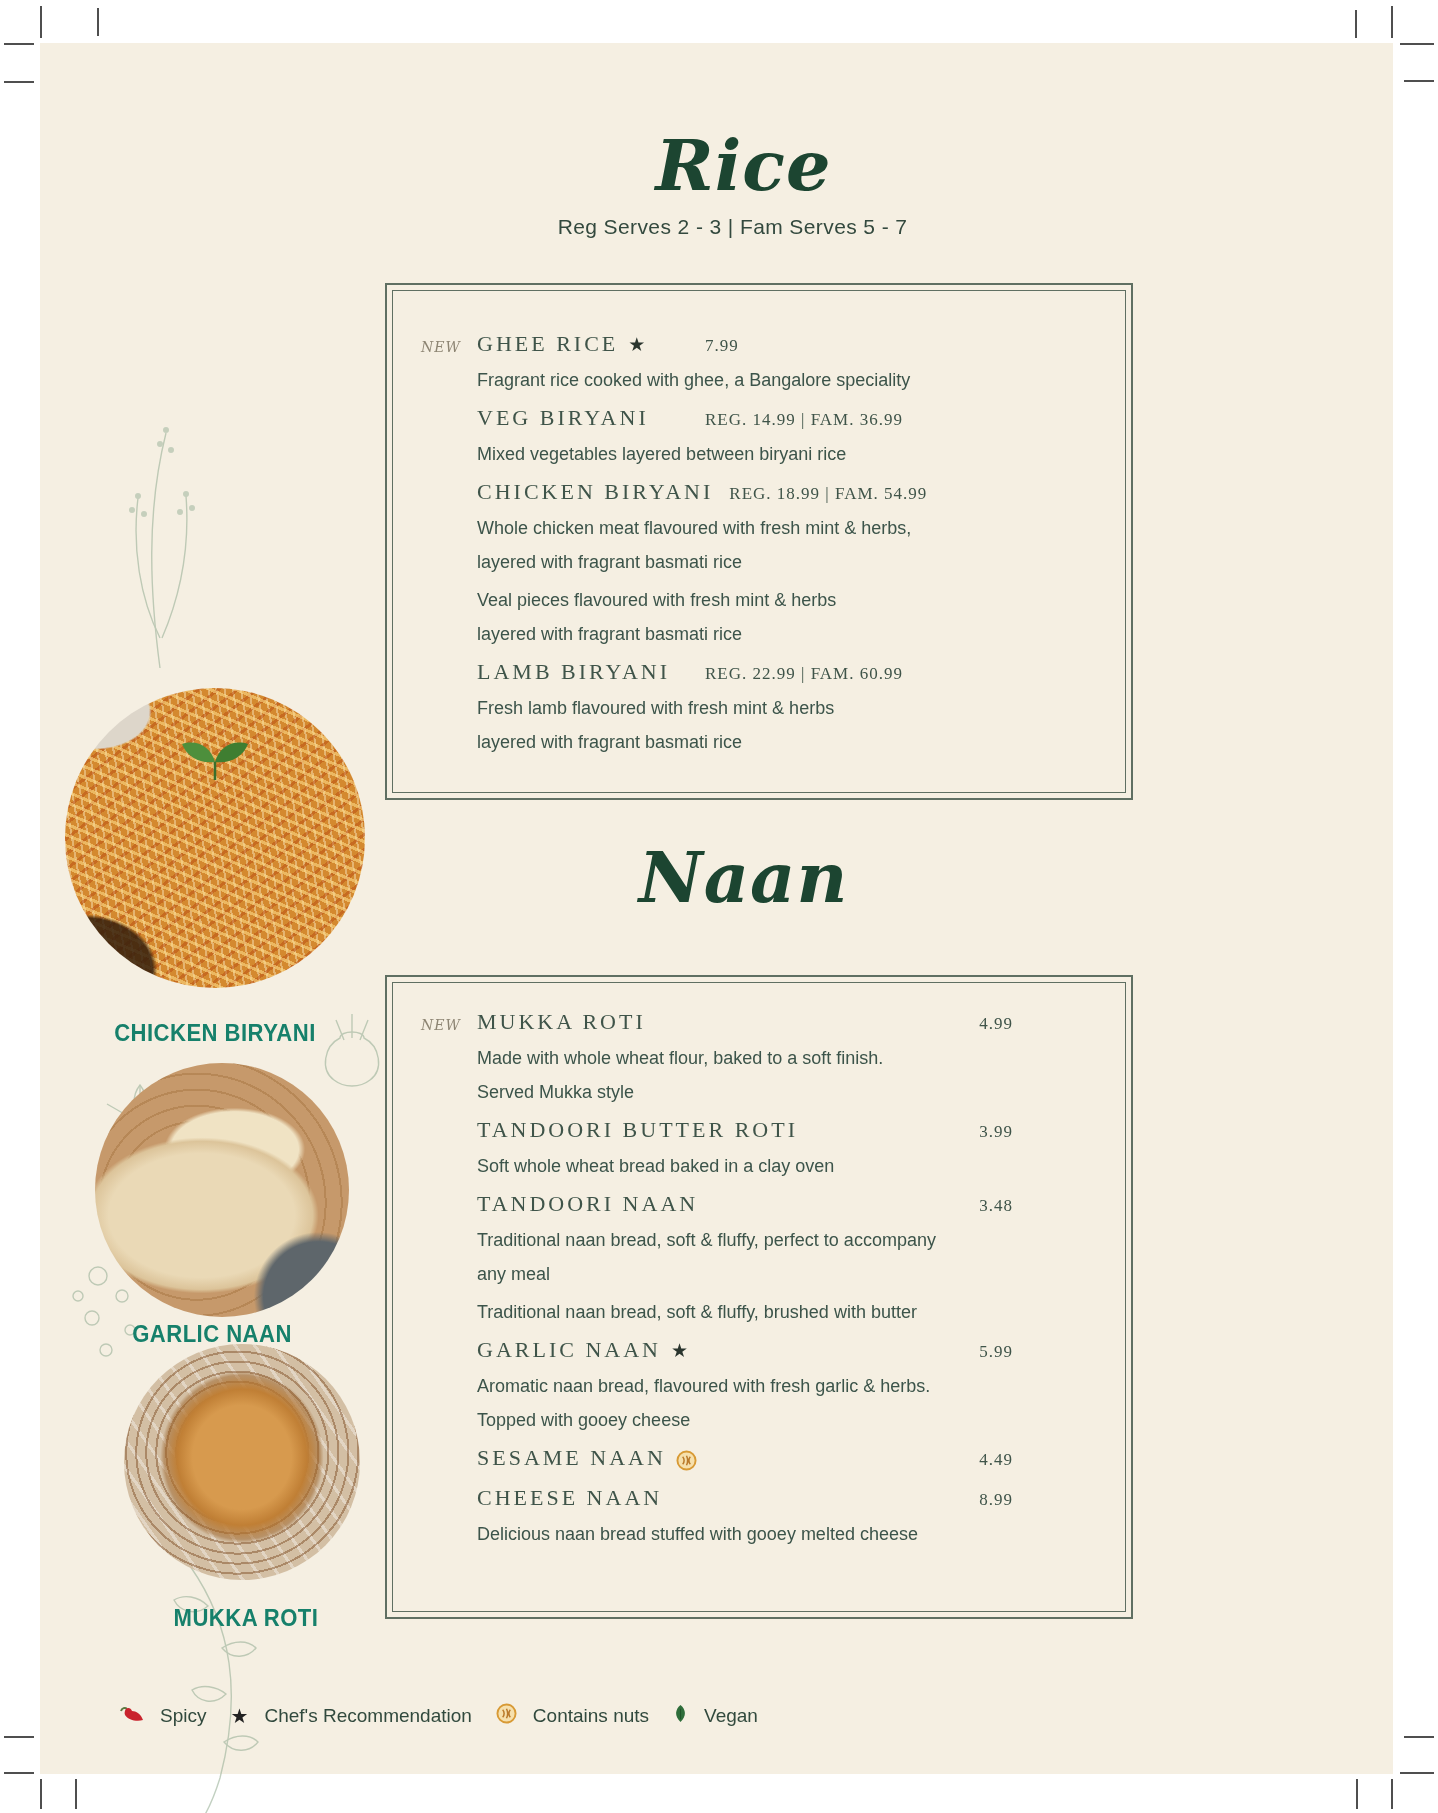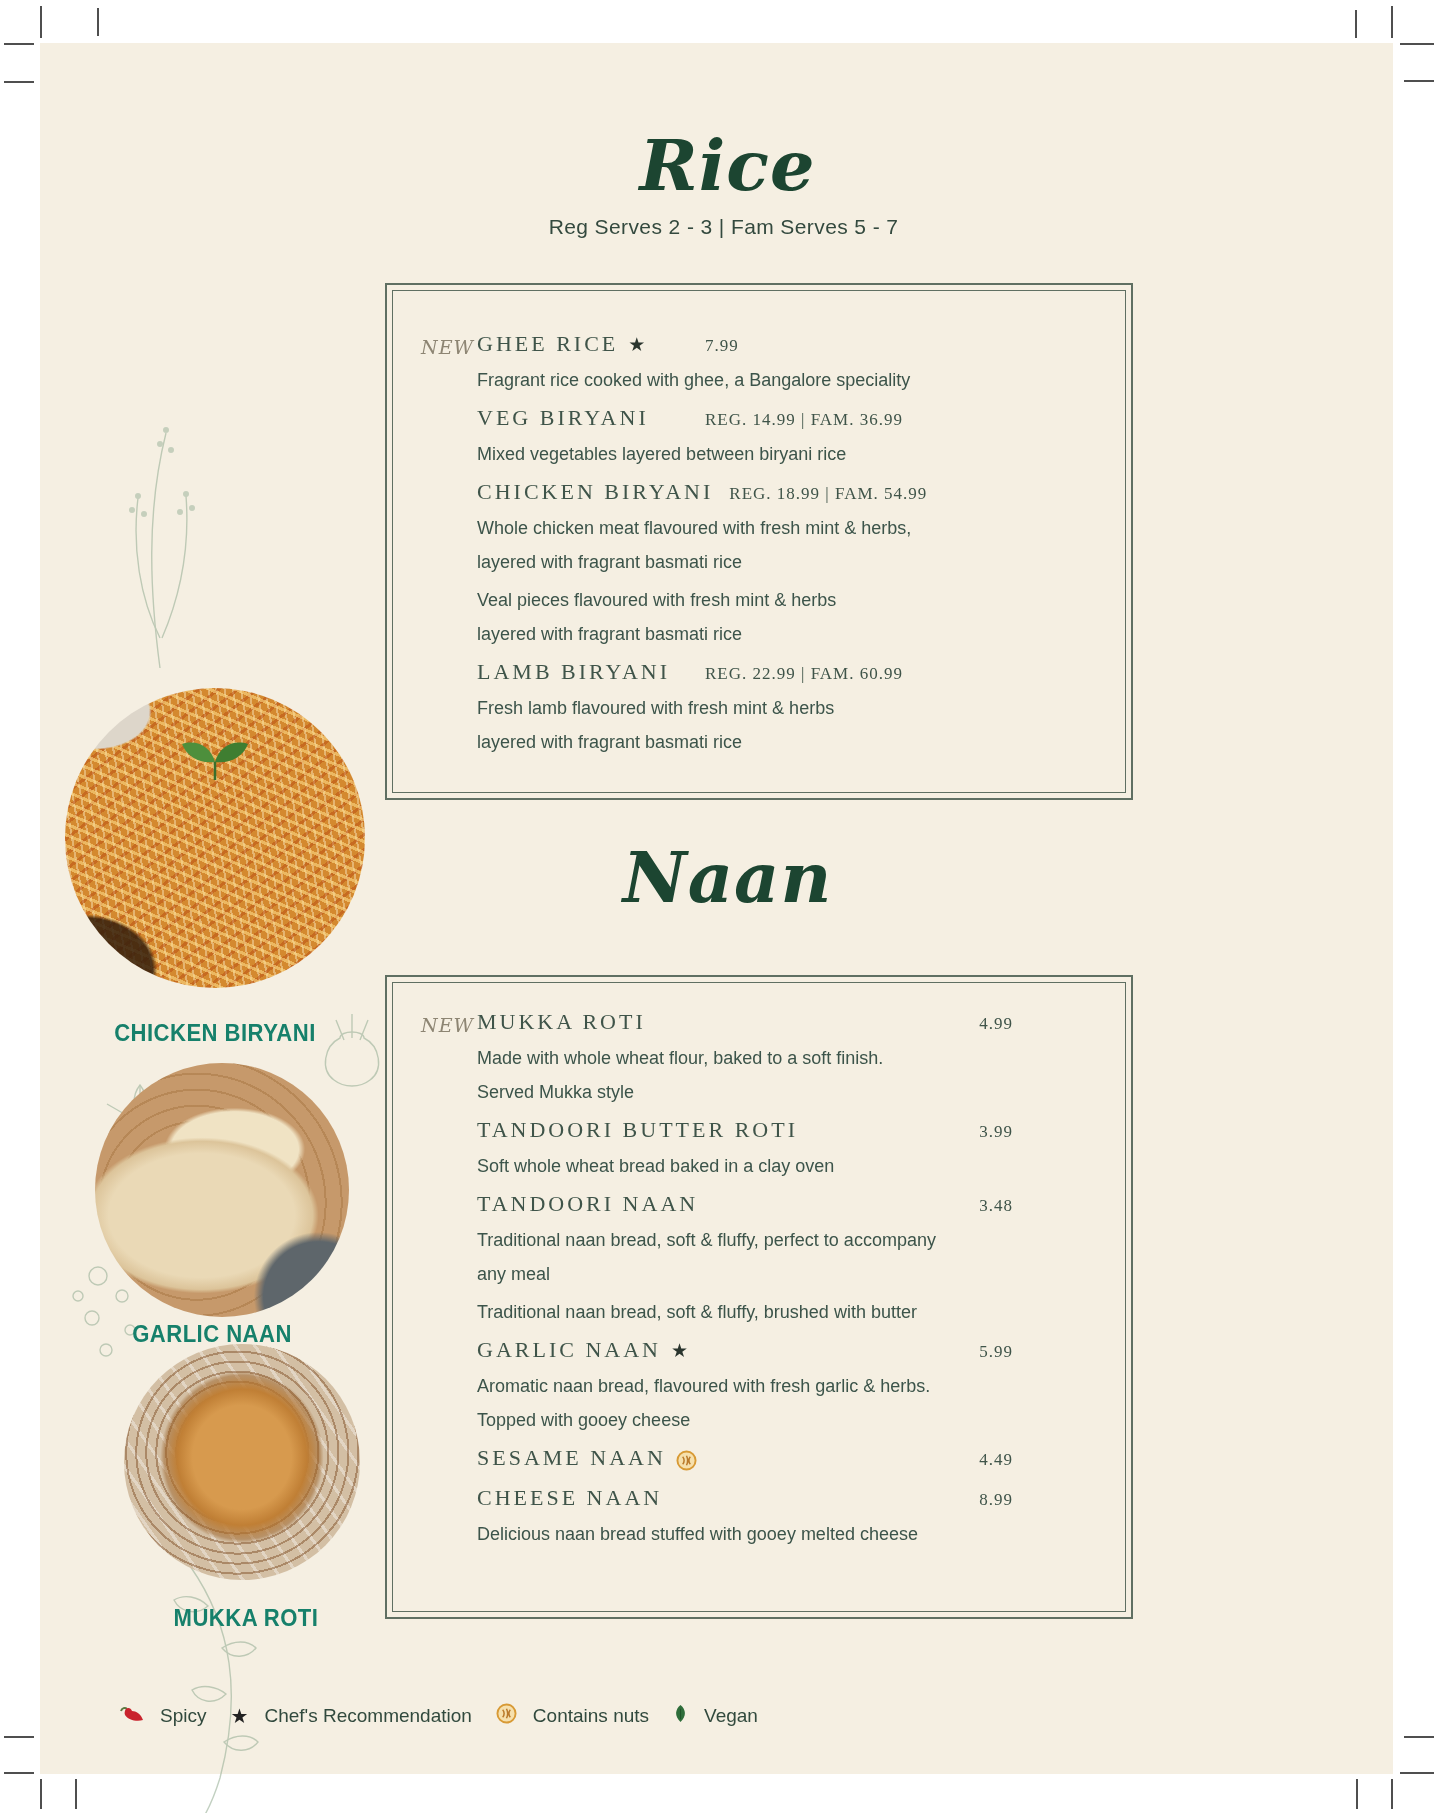--- a/index.html
+++ b/index.html
@@ -8,24 +8,24 @@
   .page { position:absolute; left:40px; top:43px; width:1353px; height:1731px;
           background:#f5efe2; }
 
   
   .tick { position:absolute; background:#4f4f4f; }
 
   
   .deco { position:absolute; left:0; top:295px; pointer-events:none; }
 
   
-  .script-title { position:absolute; left:0; width:100%; text-align:center;
+  .script-title { position:absolute; left:16px; width:100%; text-align:center;
     font-family:"DejaVu Serif", serif; font-style:italic; font-weight:bold;
     color:#1c4531; font-size:70px; line-height:1; letter-spacing:1px;padding-left:11px; }
-  .subtitle { position:absolute; left:7px; width:100%; text-align:center;
+  .subtitle { position:absolute; left:16px; width:100%; text-align:center;
     font-size:21px; color:#33493e; letter-spacing:.4px; }
 
   
   .menu-box { position:absolute; left:345px; width:748px; border:2px solid #5f6f62;
     box-sizing:border-box; }
   .menu-box::before { content:""; position:absolute; left:5px; top:5px; right:5px; bottom:5px;
     border:1px solid #5f6f62; pointer-events:none; }
   .box-rice { top:240px; height:517px; padding:44px 118px 0 90px; }
   .box-naan { top:932px; height:644px; padding:30px 118px 0 90px; }
 
@@ -33,21 +33,21 @@
   .item-row { display:flex; align-items:baseline; line-height:30px; position:relative; }
   .item-row.spread { justify-content:space-between; }
   .name-wrap { display:inline-flex; align-items:baseline; }
   .rice-row .name-wrap { min-width:212px; }
   .item-name { font-family:"Liberation Serif", serif; font-size:22px; letter-spacing:3px;
     color:#3f5449; white-space:nowrap; }
   .item-price { font-family:"Liberation Serif", serif; font-size:17px; letter-spacing:1px;
     color:#3f5449; white-space:nowrap; }
   .rice-row .item-price { margin-left:16px; }
   .badge-new { position:absolute; left:-56px; top:3px; font-family:"DejaVu Serif", serif;
-    font-style:italic; font-size:19px; color:#8d8573; letter-spacing:1px; }
+    font-style:italic; font-size:14px; color:#8d8573; letter-spacing:1px; }
   .item-desc { font-size:18px; color:#3c544a; line-height:30px; margin-top:4px; }
   .marker { margin-left:10px; display:inline-block; }
   .marker-star { color:#2a352e; font-size:19px; font-family:"DejaVu Sans", sans-serif; }
   .marker svg { vertical-align:middle; }
 
   
   .photo { position:absolute; border-radius:50%; overflow:hidden; }
   .photo-biryani { left:25px; top:645px; width:300px; height:300px; background-color:#d4892f;
     background-image:
       radial-gradient(ellipse 90px 60px at 10% 8%, #ddd6ca 0 60%, rgba(221,214,202,0) 63%),

